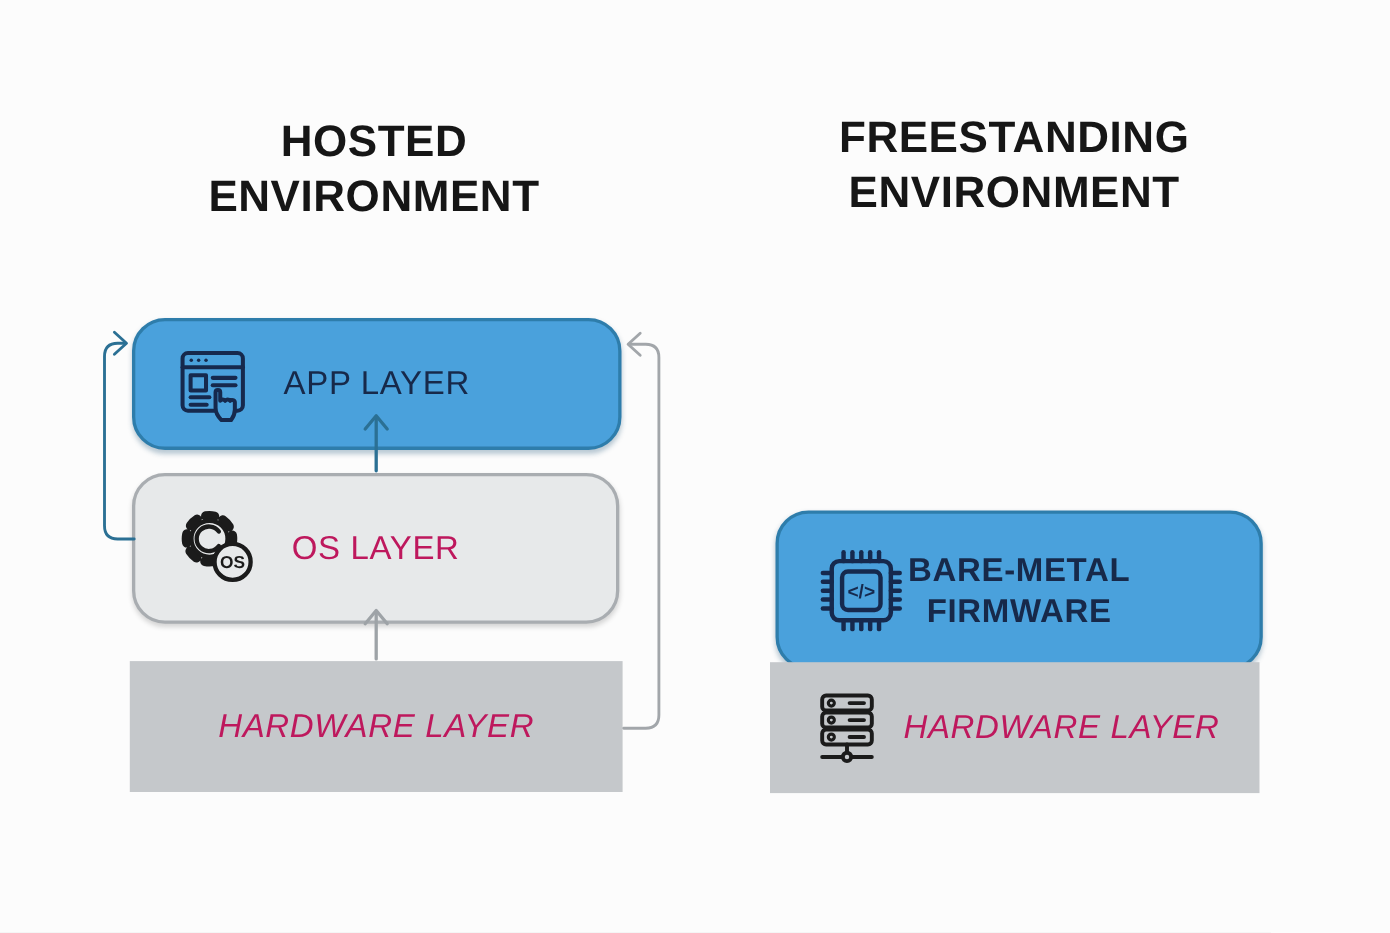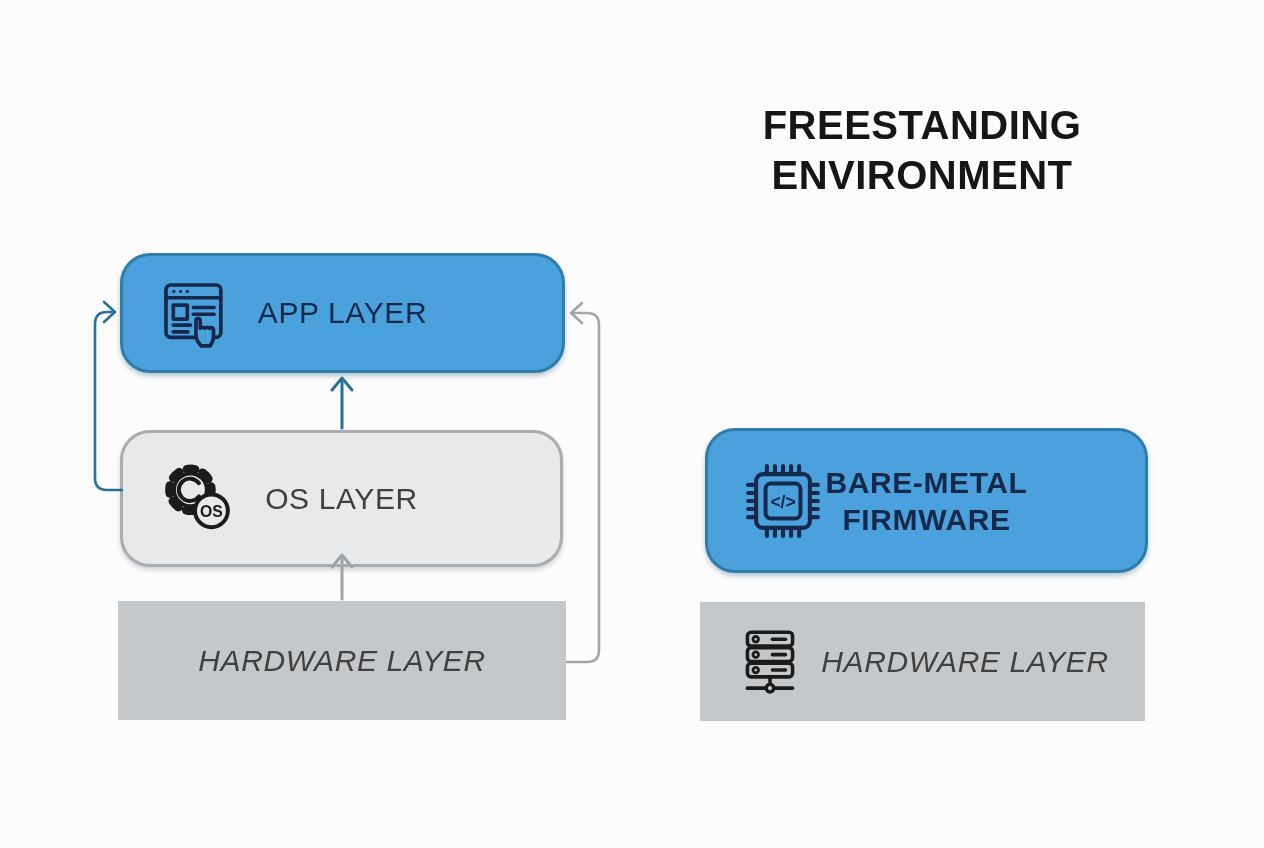--- a/index.html
+++ b/index.html
@@ -13,54 +13,56 @@
     font-size:40px;line-height:50px;font-weight:600;
     letter-spacing:0.5px;color:#161616;
   }
   .title-left{left:140px;top:104px;}
   .title-right{left:722px;top:100px;}
 
   .layer-box{position:absolute;box-sizing:border-box;}
   .box-blue{
     background:#4aa1dc;border:3px solid #2e7dab;border-radius:30px;
     box-shadow:0 3px 5px rgba(25,80,115,0.30);
+    margin-top:36px;
   }
   .box-light{
     background:#e7e9ea;border:3px solid #a9adb1;border-radius:30px;
     box-shadow:0 3px 5px rgba(0,0,0,0.16);
   }
   .box-gray{background:#c5c8cb;font-style:italic;}
 
   .box-app{left:120px;top:253px;width:445px;height:120px;}
   .box-os{left:120px;top:430px;width:443px;height:137px;}
   .box-hw-left{left:118px;top:601px;width:448px;height:119px;}
   .box-bm{left:705px;top:428px;width:443px;height:145px;}
   .box-hw-right{left:700px;top:602px;width:445px;height:119px;}
 
   .layer-label{
     position:absolute;inset:0;display:flex;align-items:center;justify-content:center;
     font-size:30px;font-weight:500;letter-spacing:0.6px;text-align:center;
   }
   .layer-label.shift-right{left:85px;}
   .layer-label span{display:inline-block;}
   .label-navy{color:#17294a;}
-  .label-dark{color:#404040;}
+  .label-dark{color:#be185d;}
   .bm-label span{max-width:270px;line-height:37px;font-weight:bold;}
 
   .layer-icon{
     position:absolute;left:32px;top:50%;transform:translateY(-50%);
     display:flex;align-items:center;justify-content:center;
   }
   .arrow-overlay{position:absolute;left:0;top:0;pointer-events:none;}
 </style>
 </head>
 <body>
 
 <div class="canvas">
 
+  <div class="col-title title-left">HOSTED ENVIRONMENT</div>
   <div class="col-title title-right">FREESTANDING ENVIRONMENT</div>
 
   <div class="layer-box box-blue box-app">
     <div class="layer-icon">
       <svg width="78" height="78" viewBox="0 0 64 64" fill="none" stroke="#16294d" stroke-width="3" stroke-linecap="round" stroke-linejoin="round">
         <rect x="9" y="9" width="45" height="43" rx="4"></rect>
         <line x1="9" y1="19.5" x2="54" y2="19.5"></line>
         <circle cx="15.5" cy="14.3" r="1.3" fill="#16294d" stroke="none"></circle>
         <circle cx="21" cy="14.3" r="1.3" fill="#16294d" stroke="none"></circle>
         <circle cx="26.5" cy="14.3" r="1.3" fill="#16294d" stroke="none"></circle>

